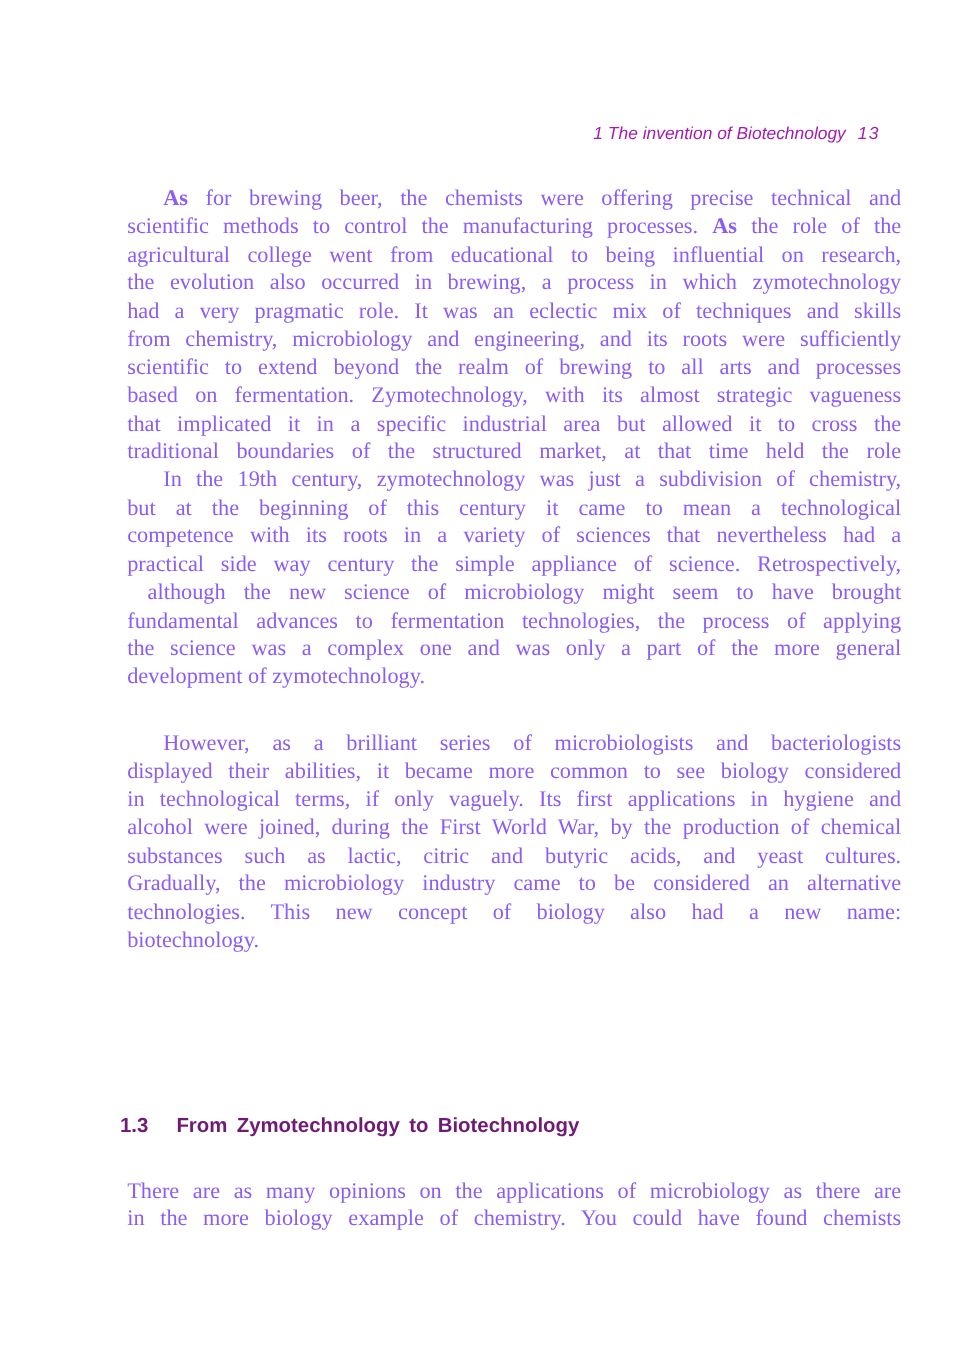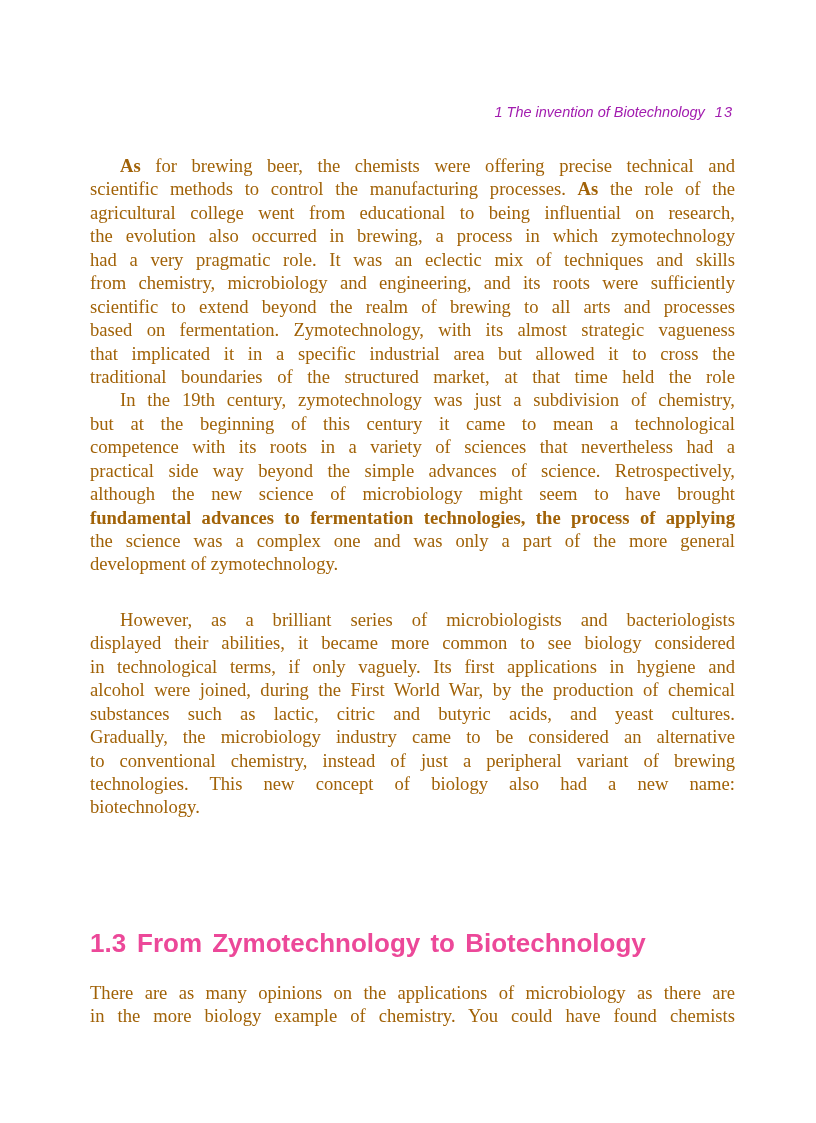--- a/index.html
+++ b/index.html
@@ -26,25 +26,25 @@
       color: #a21caf;
       white-space: pre;
     }
     .running-head .page-num {
       display: inline-block;
       margin-left: 10px;
       letter-spacing: 1px;
     }
     .body-text {
       position: absolute;
-      left: 90px;
+      left: 106px;
       width: 645px;
       font-family: "Liberation Serif", serif;
       font-size: 18.6px;
-      color: #a16207;
+      color: #8b5cf6;
     }
     .line {
       display: block;
       height: 23.45px;
       line-height: 23.45px;
       white-space: nowrap;
       text-align: justify;
       text-align-last: justify;
       overflow: visible;
     }
@@ -53,26 +53,26 @@
       text-align-last: left;
     }
     .line.indent {
       padding-left: 30px;
     }
     .line .bold {
       font-weight: bold;
     }
     .section-heading {
       position: absolute;
-      left: 90px;
+      left: 100px;
       top: 928px;
       font-family: "Liberation Sans", sans-serif;
       font-weight: bold;
-      font-size: 26px;
-      color: #ec4899;
+      font-size: 17px;
+      color: #701a75;
       white-space: pre;
     }
     .section-heading .num {
       display: inline-block;
       width: 47px;
     }
     .section-heading .title {
       word-spacing: 3px;
     }
   </style>
@@ -89,33 +89,32 @@
   <span class="line" style="white-space: normal; overflow: hidden;">had a very pragmatic role. It was an eclectic mix of techniques and skills</span>
   <span class="line" style="white-space: normal; overflow: hidden;">from chemistry, microbiology and engineering, and its roots were sufficiently</span>
   <span class="line" style="white-space: normal; overflow: hidden;">scientific to extend beyond the realm of brewing to all arts and processes</span>
   <span class="line" style="white-space: normal; overflow: hidden;">based on fermentation. Zymotechnology, with its almost strategic vagueness</span>
   <span class="line" style="white-space: normal; overflow: hidden;">that implicated it in a specific industrial area but allowed it to cross the</span>
   <span class="line" style="white-space: normal; overflow: hidden;">traditional boundaries of the structured market, at that time held the role</span>
 
   <span class="line indent" style="white-space: normal; overflow: hidden;">In the 19th century, zymotechnology was just a subdivision of chemistry,</span>
   <span class="line" style="white-space: normal; overflow: hidden;">but at the beginning of this century it came to mean a technological</span>
   <span class="line" style="white-space: normal; overflow: hidden;">competence with its roots in a variety of sciences that nevertheless had a</span>
-  <span class="line" style="white-space: normal; overflow: hidden;">practical side way beyond the simple advances of science. Retrospectively,</span>
-  <span class="line" style="white-space: normal; overflow: hidden;">although the new science of microbiology might seem to have brought</span>
-  <span class="line" style="white-space: normal; overflow: hidden; font-weight: bold;">fundamental advances to fermentation technologies, the process of applying</span>
+  <span class="line" style="white-space: normal; overflow: hidden;">practical side way century the simple appliance of science. Retrospectively,</span>
+  <span class="line" style="white-space: normal; overflow: hidden; margin-left: 17px;">although the new science of microbiology might seem to have brought</span>
+  <span class="line" style="white-space: normal; overflow: hidden;">fundamental advances to fermentation technologies, the process of applying</span>
   <span class="line" style="white-space: normal; overflow: hidden;">the science was a complex one and was only a part of the more general</span>
   <span class="line last" style="white-space: normal; overflow: hidden; text-align: right;">development of zymotechnology.</span>
 
   <span class="line indent" style="white-space: normal; overflow: hidden; margin-top: 32px;">However, as a brilliant series of microbiologists and bacteriologists</span>
   <span class="line" style="white-space: normal; overflow: hidden;">displayed their abilities, it became more common to see biology considered</span>
   <span class="line" style="white-space: normal; overflow: hidden;">in technological terms, if only vaguely. Its first applications in hygiene and</span>
   <span class="line" style="white-space: normal; overflow: hidden;">alcohol were joined, during the First World War, by the production of chemical</span>
   <span class="line" style="white-space: normal; overflow: hidden;">substances such as lactic, citric and butyric acids, and yeast cultures.</span>
   <span class="line" style="white-space: normal; overflow: hidden;">Gradually, the microbiology industry came to be considered an alternative</span>
-  <span class="line" style="white-space: normal; overflow: hidden;">to conventional chemistry, instead of just a peripheral variant of brewing</span>
   <span class="line" style="white-space: normal; overflow: hidden;">technologies. This new concept of biology also had a new name:</span>
   <span class="line last" style="white-space: normal; overflow: hidden;">biotechnology.</span>
 </div>
 
 <div class="section-heading"><span class="num">1.3</span><span class="title">From Zymotechnology to Biotechnology</span></div>
 
 <div class="body-text" style="top:981px;">
   <span class="line" style="white-space: normal; overflow: hidden;">There are as many opinions on the applications of microbiology as there are</span>
   <span class="line" style="white-space: normal; overflow: hidden;">in the more biology example of chemistry. You could have found chemists</span>
 </div>

